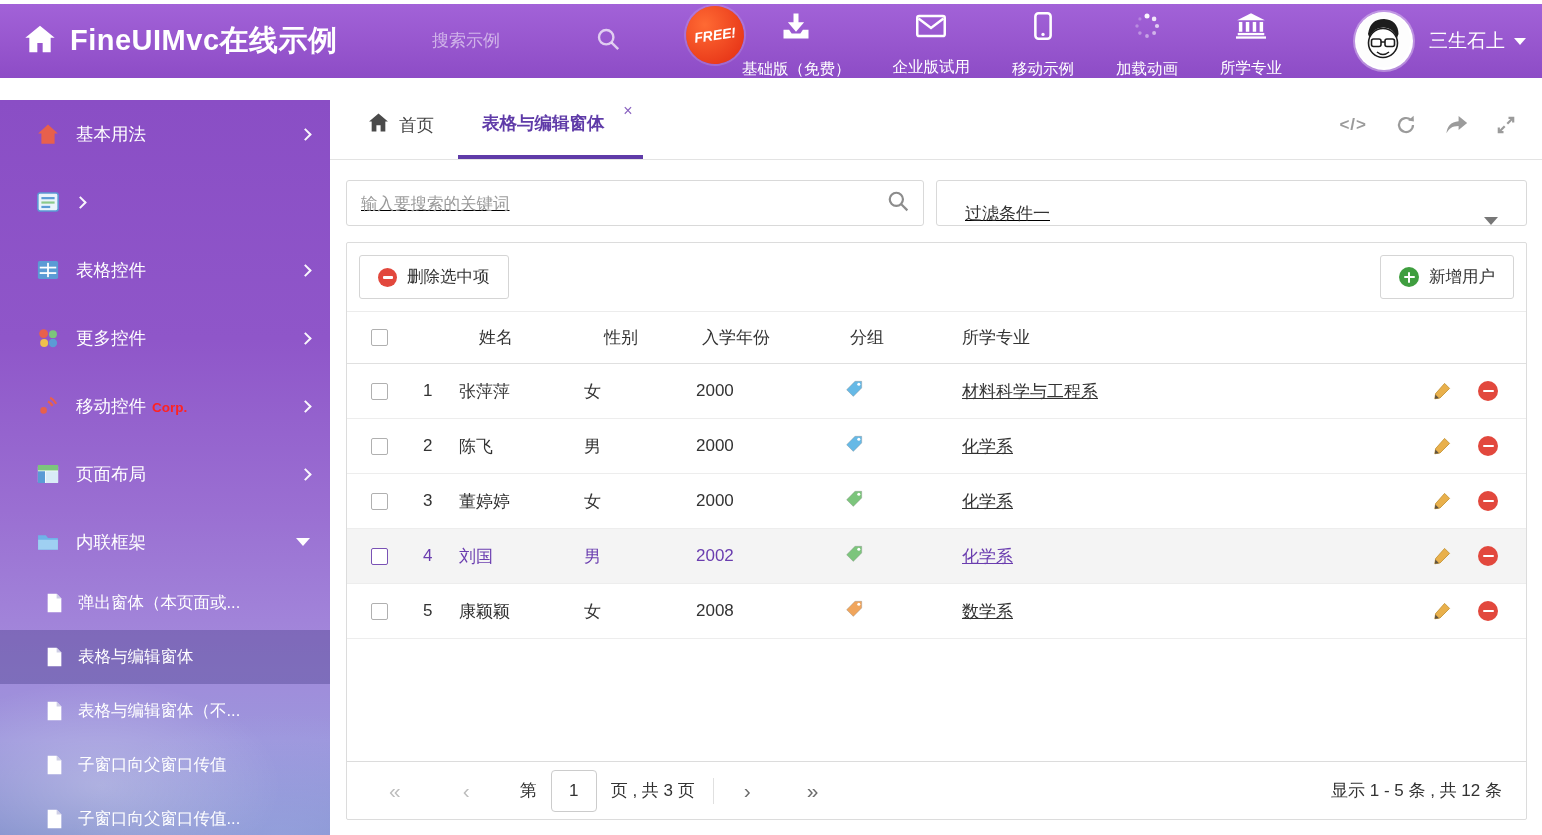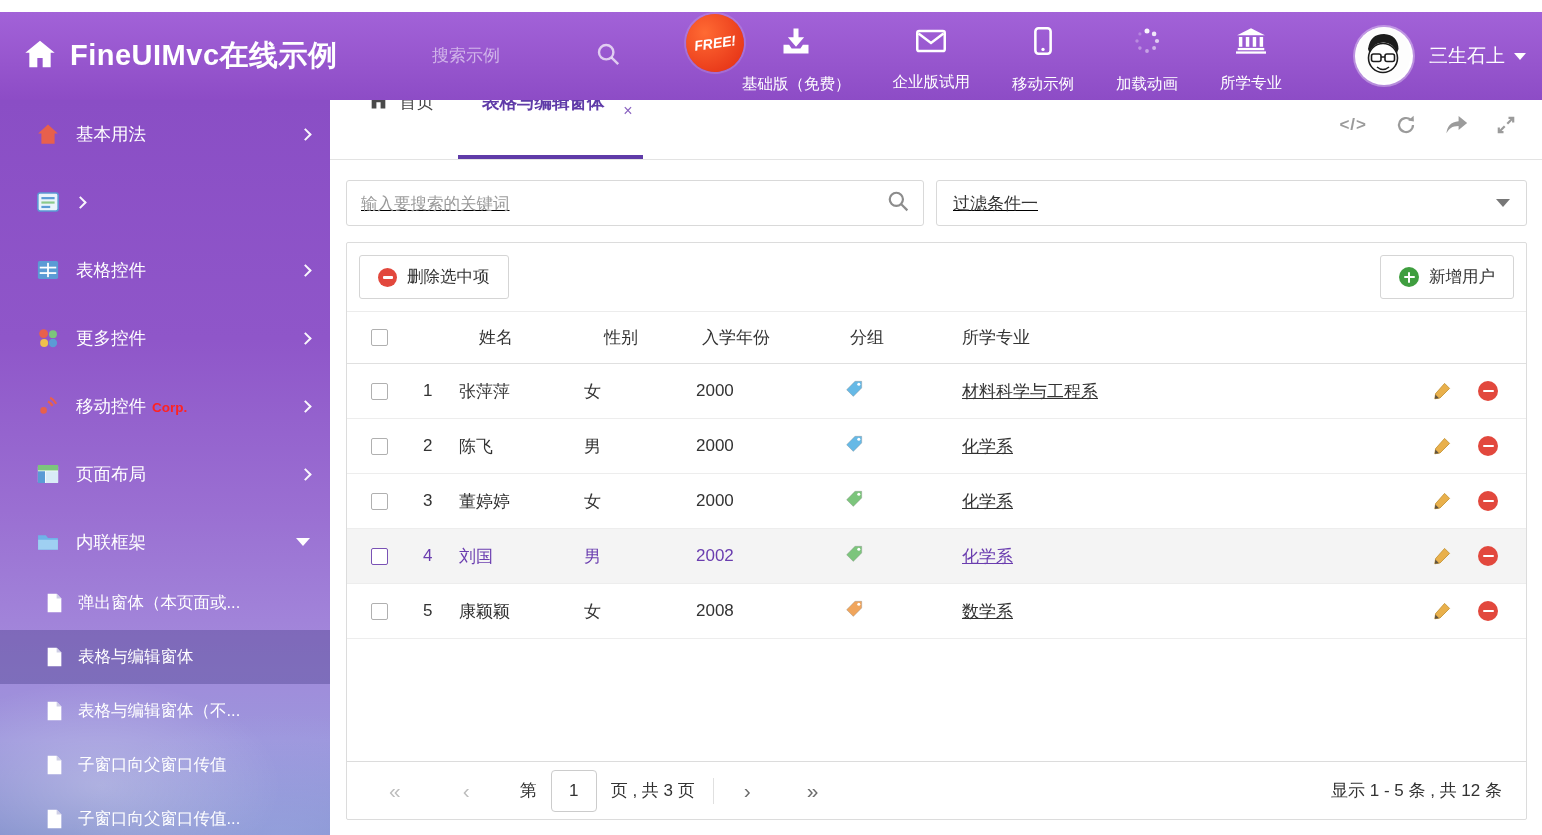--- a/index.html
+++ b/index.html
@@ -1,20 +1,20 @@
 <!DOCTYPE html>
 <html><head>
 <meta charset="utf-8">
 <style>
   * { margin:0; padding:0; box-sizing:border-box; }
   html,body { width:1542px; height:835px; background:#fff; overflow:hidden;
     font-family:"Liberation Sans","DejaVu Sans",sans-serif; }
 
   
-  .header { position:absolute; left:0; top:12px; width:1542px; height:88px;
+  .header { position:absolute; left:0; top:4px; width:1542px; height:74px;
     background:linear-gradient(180deg,#a262d8 0%,#9655cd 60%,#8d4cc6 100%);
     color:#fff; z-index:20; }
   .brand { position:absolute; left:24px; top:0; bottom:0; display:flex; align-items:center; gap:14px; }
   .brand-title { font-size:29px; font-weight:bold; letter-spacing:.5px; }
   .hsearch { position:absolute; left:432px; top:0; bottom:0; display:flex; align-items:center; gap:14px; }
   .hsearch input { background:transparent; border:none; outline:none; width:150px;
     font-size:17px; color:#fff; font-family:inherit; }
   .hsearch input::placeholder { color:rgba(255,255,255,.55); }
   .free-badge { position:absolute; left:686px; top:2px; width:58px; height:58px; border-radius:50%;
     background:radial-gradient(circle at 35% 30%,#ff6a33,#e93a1a 75%);
@@ -50,36 +50,36 @@
   .side-sub { }
   .sub-item { height:54px; display:flex; align-items:center; padding:0 20px 0 44px; cursor:pointer; }
   .sub-item .sicon { width:20px; margin-right:14px; }
   .sub-item .slabel { font-size:16.5px; }
   .sub-item.active { background:rgba(70,60,135,.38); }
 
   
   .main { position:absolute; left:330px; top:90px; width:1212px; height:745px; background:#fff;
     display:flex; flex-direction:column; }
   .tabbar { height:70px; border-bottom:1px solid #e3e3e3; display:flex; align-items:stretch; flex:0 0 auto; }
-  .tab { display:flex; align-items:flex-start; gap:10px; padding:0 24px; font-size:17.5px; color:#444; cursor:pointer; }
+  .tab { display:flex; align-items:center; gap:10px; padding:0 24px; font-size:17.5px; color:#444; cursor:pointer; }
   .tab.first { margin-left:14px; }
   .tab.active { color:#5f3ba8; font-weight:bold; border-bottom:4px solid #5f3ba8; position:relative; padding-right:38px; }
   .tab-close { position:absolute; top:12px; right:10px; font-size:16px; color:#8a63c0; cursor:pointer; font-weight:normal; }
   .tab-tools { margin-left:auto; display:flex; align-items:center; gap:28px; padding-right:26px; color:#9b9b9b; }
   .ttool { cursor:pointer; display:flex; align-items:center; }
   .code-glyph { font-size:17px; font-weight:bold; color:#9b9b9b; letter-spacing:1px; }
 
   .content { flex:1; padding:20px 15px 0 16px; display:flex; flex-direction:column; }
   .filter-row { display:flex; gap:12px; flex:0 0 auto;text-decoration:underline; }
   .kw-box { flex:0 0 578px; height:46px; border:1px solid #d9d9d9; border-radius:3px;
     display:flex; align-items:center; padding:0 14px; }
   .kw-box input { flex:1; border:none; outline:none; font-size:16.5px; color:#333; font-family:inherit; }
   .kw-box input::placeholder { color:#9a9a9a; }
   .dd-box { flex:1; height:46px; border:1px solid #d9d9d9; border-radius:3px; display:flex;
-    align-items:center; justify-content:space-between; padding:0 16px; font-size:17px; color:#333; cursor:pointer; }
+    align-items:flex-end; justify-content:space-between; padding:0 28px; font-size:17px; color:#333; cursor:pointer; }
   .tri-down-gray { width:0; height:0; border-left:7px solid transparent; border-right:7px solid transparent;
     border-top:8px solid #777; }
 
   .panel { margin-top:16px; border:1px solid #dcdcdc; border-radius:2px; height:578px;
     display:flex; flex-direction:column; }
   .panel-toolbar { display:flex; justify-content:space-between; padding:12px; border-bottom:1px solid #ececec; }
   .btn { height:44px; padding:0 18px; background:#fff; border:1px solid #d5d5d5; border-radius:3px;
     display:flex; align-items:center; gap:10px; font-size:16.5px; color:#333; cursor:pointer; }
 
   .trow { display:grid; grid-template-columns:60px 48px 125px 112px 148px 118px 1fr 112px;

